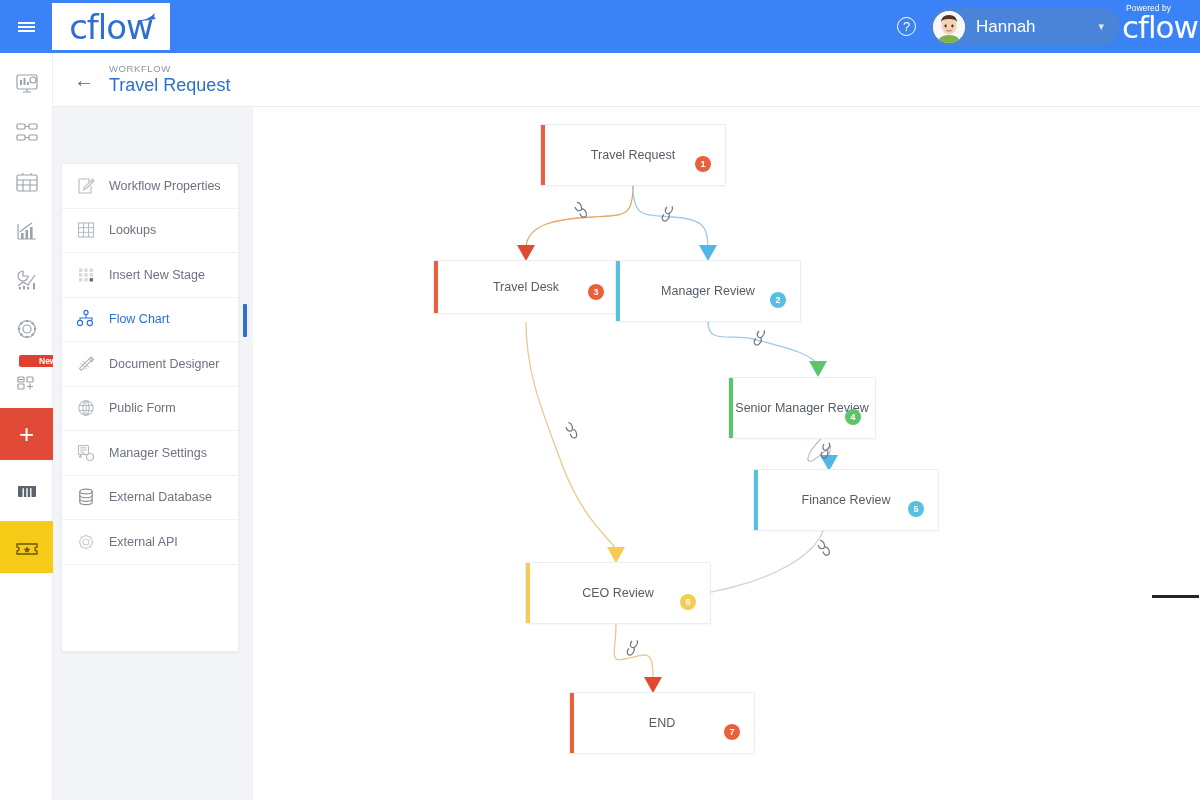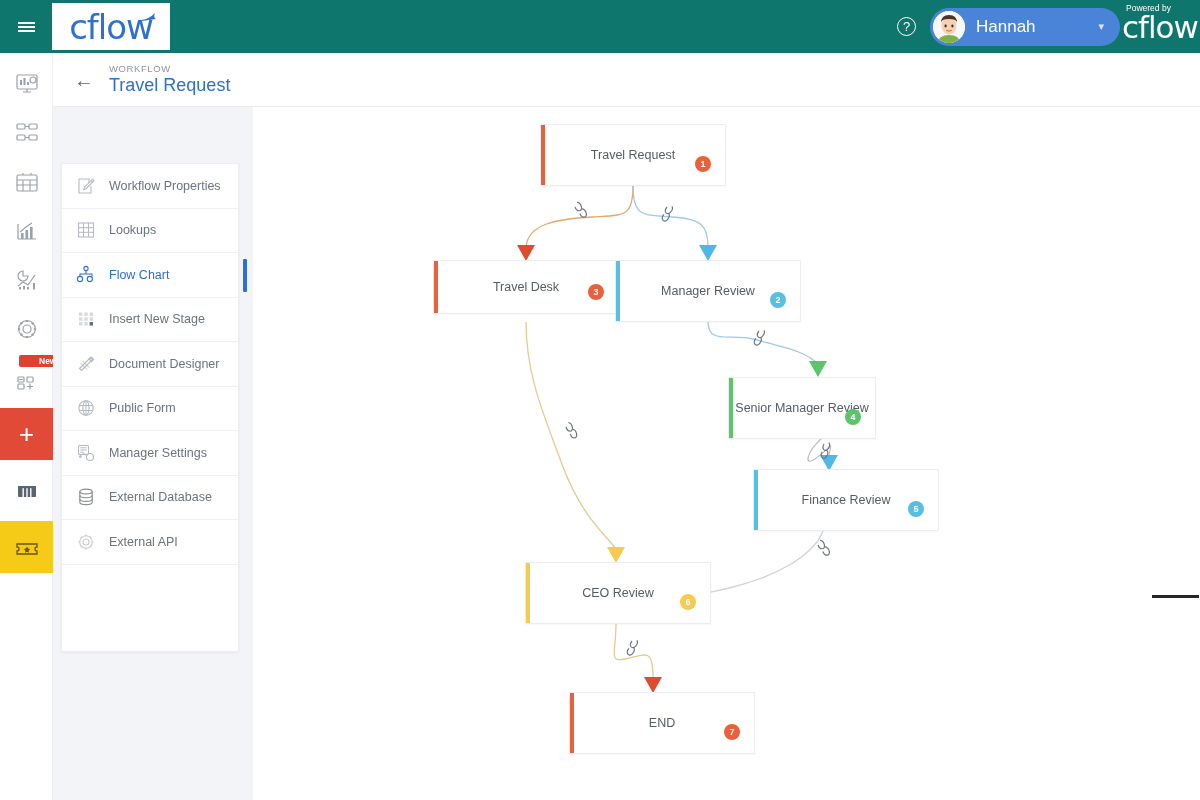--- a/index.html
+++ b/index.html
@@ -7,21 +7,21 @@
     margin: 0; padding: 0;
     width: 1200px; height: 800px;
     overflow: hidden;
     font-family: "Liberation Sans", sans-serif;
     background: #ffffff;
   }
 
   
   #topbar {
     position: absolute; left: 0; top: 0; width: 1200px; height: 53px;
-    background: #0f766e;
+    background: #3b82f6;
     display: flex; align-items: center;
   }
   #hamburger {
     width: 52px; height: 53px;
     display: flex; align-items: center; justify-content: center;
     cursor: pointer;
   }
   #hamburger .bar { width: 17px; height: 2px; background: #ffffff; margin: 2px 0; display:block; }
   #logo-box {
     width: 118px; height: 47px; background: #ffffff;
@@ -329,48 +329,48 @@
     </div>
 
     <div class="menu-item">
       <svg class="menu-icon" viewBox="0 0 20 20">
         <rect x="2.5" y="3" width="15" height="14" fill="none" stroke="#b4bac3" stroke-width="1.1"></rect>
         <path d="M7.5 3 v14 M12.5 3 v14 M2.5 7.7 h15 M2.5 12.3 h15" stroke="#b4bac3" stroke-width="1"></path>
       </svg>
       <span class="menu-label">Lookups</span>
     </div>
 
-    <div class="menu-item active">
-      <svg class="menu-icon" viewBox="0 0 20 20">
-        <circle cx="10" cy="3.5" r="2.1" fill="none" stroke="#2f6fd0" stroke-width="1.1"></circle>
-        <circle cx="4" cy="14" r="2.6" fill="none" stroke="#2f6fd0" stroke-width="1.1"></circle>
-        <circle cx="13.8" cy="14" r="2.6" fill="none" stroke="#2f6fd0" stroke-width="1.1"></circle>
-        <path d="M10 5.6 v3.4 M4 11.4 v-2.4 h12 v2.4" stroke="#2f6fd0" stroke-width="1.1" fill="none"></path>
-      </svg>
-      <span class="menu-label">Flow Chart</span>
-      <span class="active-bar"></span>
-    </div>
-
     <div class="menu-item">
       <svg class="menu-icon" viewBox="0 0 20 20">
         <g fill="#d6d9de">
           <rect x="3" y="3.5" width="3.4" height="3.4"></rect>
             <rect x="8.3" y="3.5" width="3.4" height="3.4"></rect>
             <rect x="13.6" y="3.5" width="3.4" height="3.4"></rect>
           <rect x="3" y="8.3" width="3.4" height="3.4"></rect>
             <rect x="8.3" y="8.3" width="3.4" height="3.4"></rect>
             <rect x="13.6" y="8.3" width="3.4" height="3.4"></rect>
           <rect x="3" y="13.1" width="3.4" height="3.4"></rect>
             <rect x="8.3" y="13.1" width="3.4" height="3.4"></rect>
         </g>
         <rect x="13.6" y="13.1" width="3.4" height="3.4" fill="#666b73"></rect>
       </svg>
       <span class="menu-label">Insert New Stage</span>
     </div>
 
+    <div class="menu-item active">
+      <svg class="menu-icon" viewBox="0 0 20 20">
+        <circle cx="10" cy="3.5" r="2.1" fill="none" stroke="#2f6fd0" stroke-width="1.1"></circle>
+        <circle cx="4" cy="14" r="2.6" fill="none" stroke="#2f6fd0" stroke-width="1.1"></circle>
+        <circle cx="13.8" cy="14" r="2.6" fill="none" stroke="#2f6fd0" stroke-width="1.1"></circle>
+        <path d="M10 5.6 v3.4 M4 11.4 v-2.4 h12 v2.4" stroke="#2f6fd0" stroke-width="1.1" fill="none"></path>
+      </svg>
+      <span class="menu-label">Flow Chart</span>
+      <span class="active-bar"></span>
+    </div>
+
     <div class="menu-item">
       <svg class="menu-icon" viewBox="0 0 20 20">
         <path d="M3.5 16.5 L14.5 5.5 L16.5 7.5 L5.5 18.5 z" fill="none" stroke="#b4bac3" stroke-width="1.1" transform="translate(0,-2)"></path>
         <path d="M15 3 l2.6 2.6 -2 2 -2.6-2.6z" fill="none" stroke="#b4bac3" stroke-width="1.1"></path>
         <path d="M6.5 7 L13 13.5 M4.5 9 L11 15.5" stroke="#b4bac3" stroke-width="1"></path>
       </svg>
       <span class="menu-label">Document Designer</span>
     </div>
 
     <div class="menu-item">

